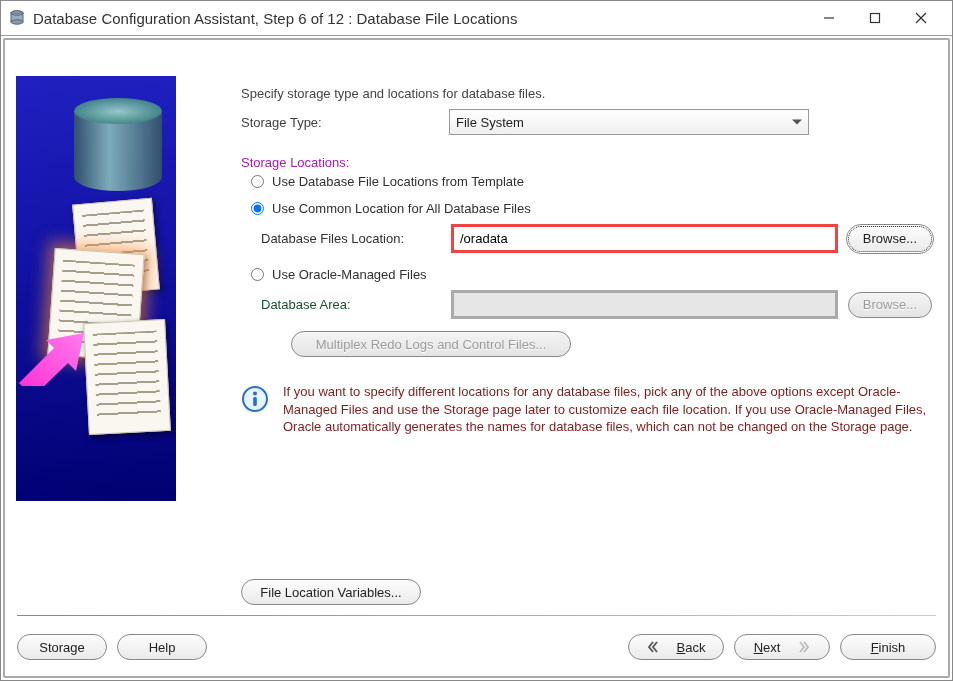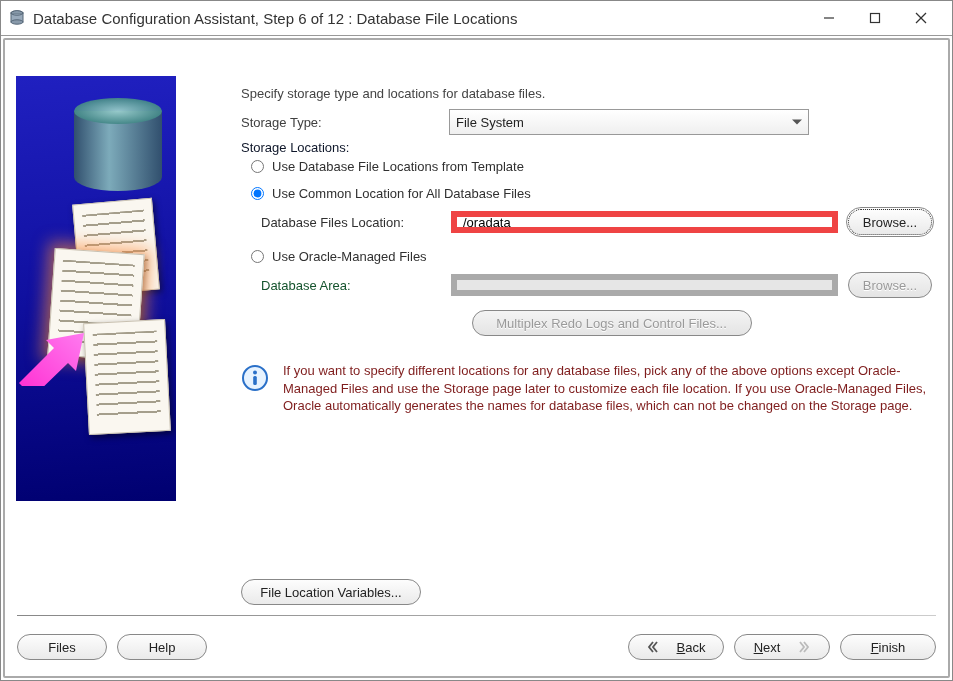--- a/index.html
+++ b/index.html
@@ -125,22 +125,22 @@
     width:0;height:0;border-left:5px solid transparent;border-right:5px solid transparent;
     border-top:5px solid #555; transform:translateY(-50%);
   }
   .radio-row { display:flex; align-items:center; gap:8px; padding-left:10px;}
   .radio-row input { margin:0; }
   .radio-row label { color:#303030; }
   .sub-row { display:flex; align-items:center; gap:10px; padding-left:20px;}
   .sub-label { width:180px; color:#303030;}
   .sub-label.disabled { color:#14532d; text-shadow:0 1px 0 #fff;}
   input.text {
-    flex:1; height:22px;
-    border:6px solid #ef4444; background:#fff;
+    flex:1; height:29px;
+    border:3px solid #ef4444; background:#fff;
     padding:0 6px; font-size:13px;
     box-sizing: border-box;
   }
   input.text.disabled {
     background:#e6e6e6;
     color:#999;
     border-color:#aaa;
   }
   .btn {
     height:26px; min-width:84px;
@@ -252,21 +252,21 @@
 
           <div style="color:#444; margin-bottom:4px;">Specify storage type and locations for database files.</div>
 
           <div class="row">
             <div class="lbl-storage-type">Storage Type:</div>
             <div class="select">
               <span>File System</span>
             </div>
           </div>
 
-          <div style="color:#0f172a; margin-top:1px;">Storage Locations:</div>
+          <div style="color:#a21caf; margin-top:16px;">Storage Locations:</div>
 
           <div class="radio-row">
             <input type="radio" name="loc" style="">
             <label>Use Database File Locations from Template</label>
           </div>
 
           <div class="radio-row" style="margin-top:8px;">
             <input type="radio" name="loc" checked="" style="">
             <label>Use Common Location for All Database Files</label>
           </div>
@@ -278,21 +278,21 @@
 
           <div class="radio-row" style="margin-top:10px;">
             <input type="radio" name="loc" style="">
             <label>Use Oracle-Managed Files</label>
           </div>
           <div class="sub-row" style="margin-top:4px;">
             <div class="sub-label disabled">Database Area:</div>
             <input class="text disabled" type="text" disabled="" value="" style="">
             <span class="btn disabled">Browse...</span>
           </div>
-          <div class="sub-row" style="margin-top:8px;justify-content:center;">
+          <div class="sub-row" style="margin-top:8px;">
             <span style="width:20px"></span>
             <span class="btn wide disabled">Multiplex Redo Logs and Control Files...</span>
           </div>
 
           <div class="info-row" style="margin-top:14px;">
             <span class="info-icon">
               <svg viewBox="0 0 28 28" width="28" height="28">
                 <circle cx="14" cy="14" r="12" fill="#e7f3ff" stroke="#2a70c8" stroke-width="2"></circle>
                 <circle cx="14" cy="8.5" r="2" fill="#2a70c8"></circle>
                 <rect x="12.2" y="12" width="3.6" height="9" rx="1.5" fill="#2a70c8"></rect>
@@ -305,21 +305,21 @@
 
           <div class="file-loc-row">
             <span class="btn" style="min-width:180px">File Location Variables...</span>
           </div>
         </div>
       </div>
 
       <div class="divider"></div>
 
       <div class="footer">
-        <span class="btn" style="min-width:90px">Files</span>
+        <span class="btn" style="min-width:90px">Storage</span>
         <span class="btn" style="min-width:90px">Help</span>
         <span class="spacer"></span>
 
         <span class="btn nav-btn" style="min-width:96px">
           <span class="chev">
             <svg viewBox="0 0 14 14">
                 <polyline points="10,2 6,7 10,12"></polyline>
                 <polyline points="6,2 2,7 6,12"></polyline>
               </svg>
           </span>

